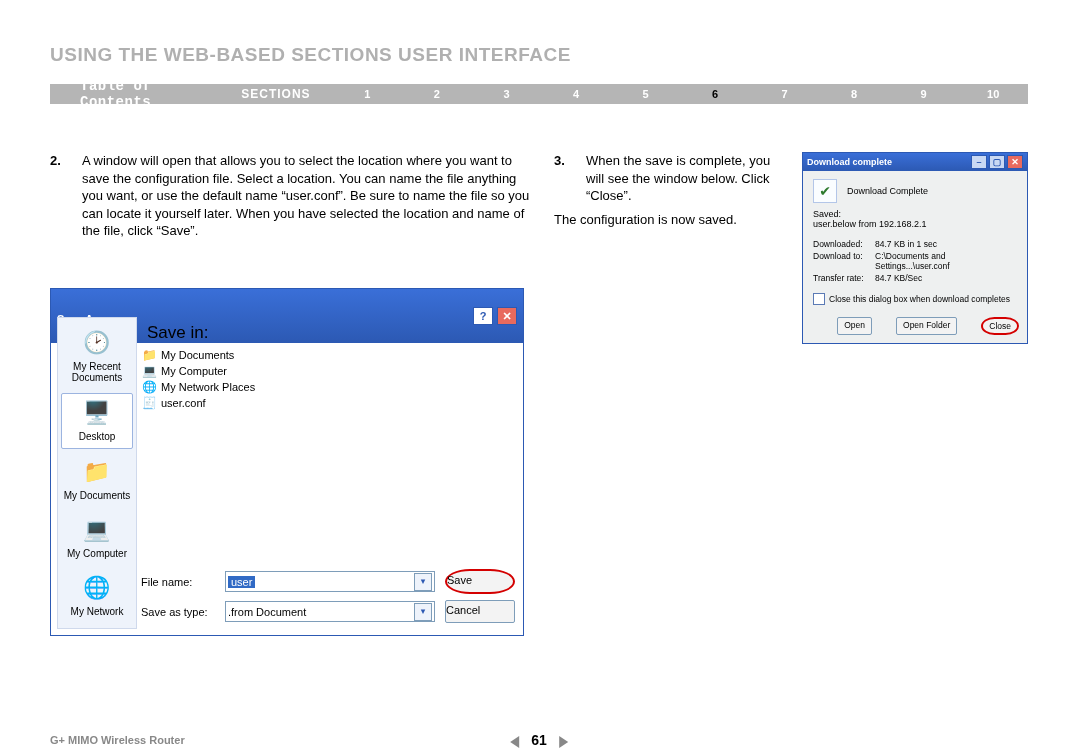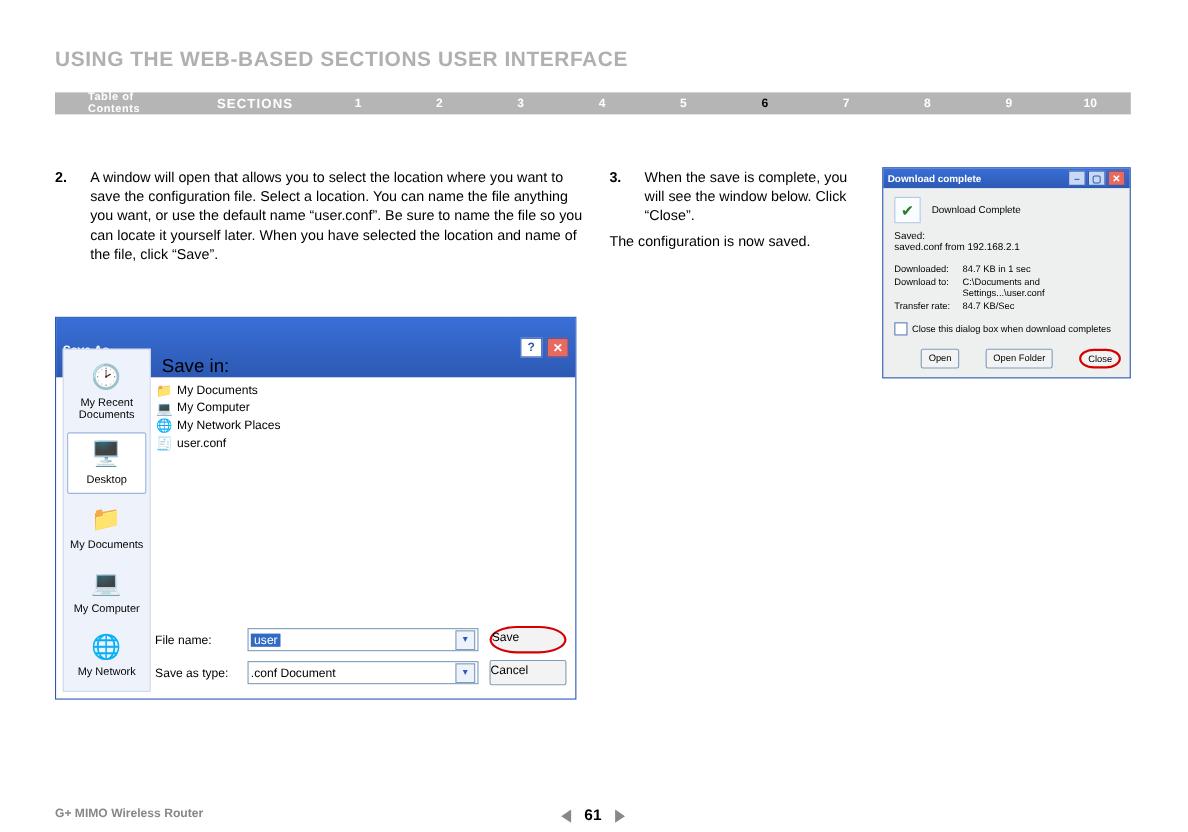--- a/index.html
+++ b/index.html
@@ -30,21 +30,22 @@
     background: #b5b5b5;
     display: flex;
     align-items: center;
     font-size: 11px;
     color: #fff;
     font-weight: bold;
   }
   .nav-toc {
     padding: 0 14px 0 30px;
     letter-spacing: 0.5px;
-    font-size: 10px;
+    font-size: 14px;
+    font-family: Liberation Mono, monospace;
   }
   .nav-sections {
     color: #fff;
     font-size: 12px;
     letter-spacing: 1px;
     padding: 0 22px 0 22px;
   }
   .nav-num {
     width: 84px;
     text-align: center;
@@ -458,21 +459,21 @@
       <span>File name:</span>
       <div class="bf-combo">
         <span class="sel">user</span>
         <span class="dd-arrow">▾</span>
       </div>
       <div class="winbtn save-circle"><span>Save</span></div>
     </div>
     <div class="bf-row">
       <span>Save as type:</span>
       <div class="bf-combo">
-        <span>.conf Document</span>
+        <span>.from Document</span>
         <span class="dd-arrow">▾</span>
       </div>
       <div class="winbtn">Cancel</div>
     </div>
   </div>
 </div>
 
 <div class="dlc">
   <div class="dlc-title">
     <span>Download complete</span>
@@ -482,21 +483,21 @@
       <div class="dlc-tb close">✕</div>
     </div>
   </div>
   <div class="dlc-body">
     <div class="dlc-head">
       <div class="dlc-icon">✔</div>
       <div>Download Complete</div>
     </div>
     <div class="dlc-saved">
       <div>Saved:</div>
-      <div>saved.conf from 192.168.2.1</div>
+      <div>user.below from 192.168.2.1</div>
     </div>
     <div class="dlc-grid">
       <div>Downloaded:</div>
       <div>84.7 KB in 1 sec</div>
       <div>Download to:</div>
       <div>C:\Documents and Settings...\user.conf</div>
       <div>Transfer rate:</div>
       <div>84.7 KB/Sec</div>
     </div>
     <div class="dlc-check">

